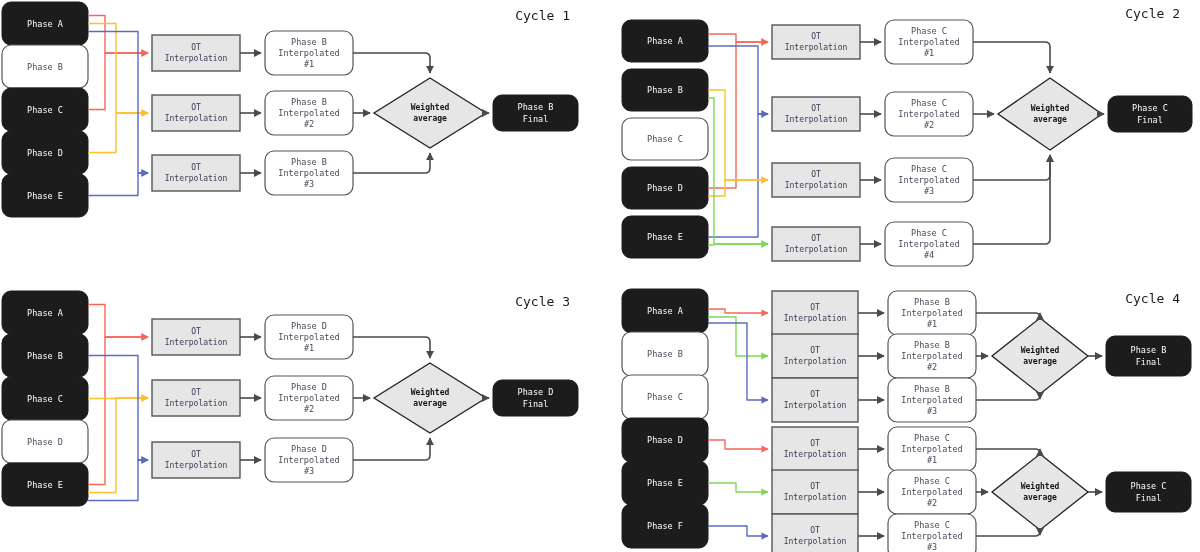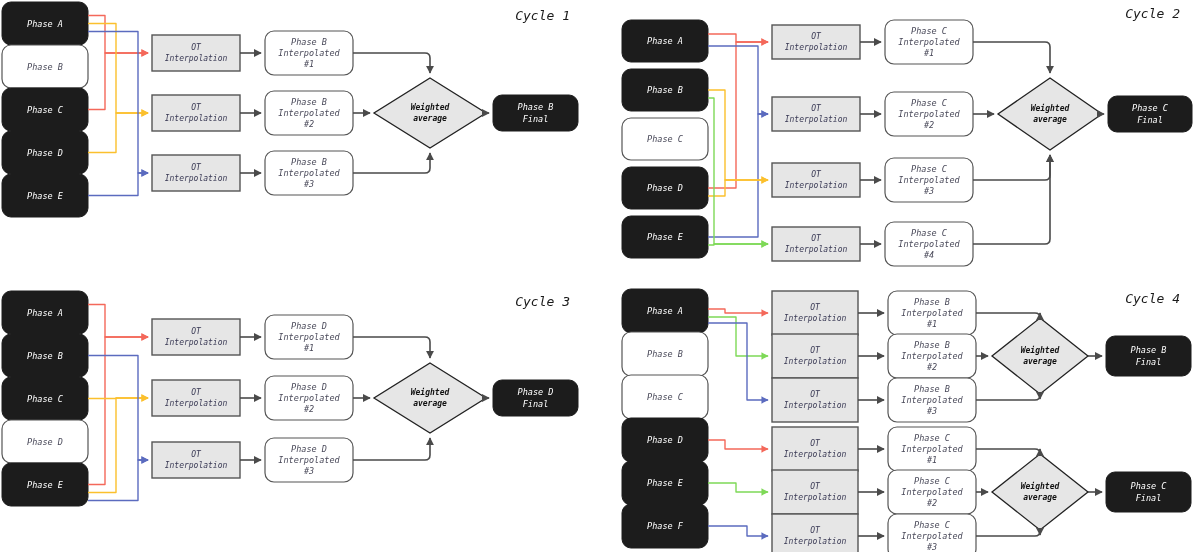--- a/index.html
+++ b/index.html
@@ -1,18 +1,18 @@
 <!DOCTYPE html>
 <html><head>
 <meta charset="utf-8">
 <style>
   html,body{margin:0;padding:0;background:#ffffff;}
   body{width:1200px;height:552px;overflow:hidden;
        font-family:"DejaVu Sans Mono","Liberation Mono",monospace;}
-  #stage{position:relative;width:1200px;height:524px;font-style:italic;}
+  #stage{position:relative;width:1200px;height:524px;}
   svg{display:block;}
 </style>
 </head>
 <body>
 
 <div id="stage">
     <svg width="1200" height="552" viewBox="0 0 1200 552">
       <defs>
         <marker id="ar-gray" viewBox="0 0 10 10" refX="9" refY="5" markerWidth="5.2" markerHeight="5.2" orient="auto-start-reverse">
           <path d="M 0 0 L 10 5 L 0 10 z" fill="#4a4a4a"></path>

